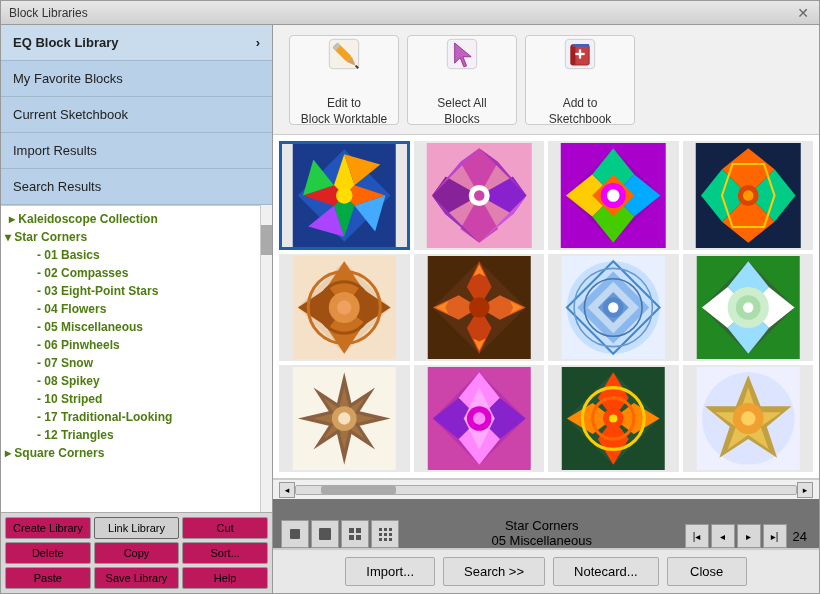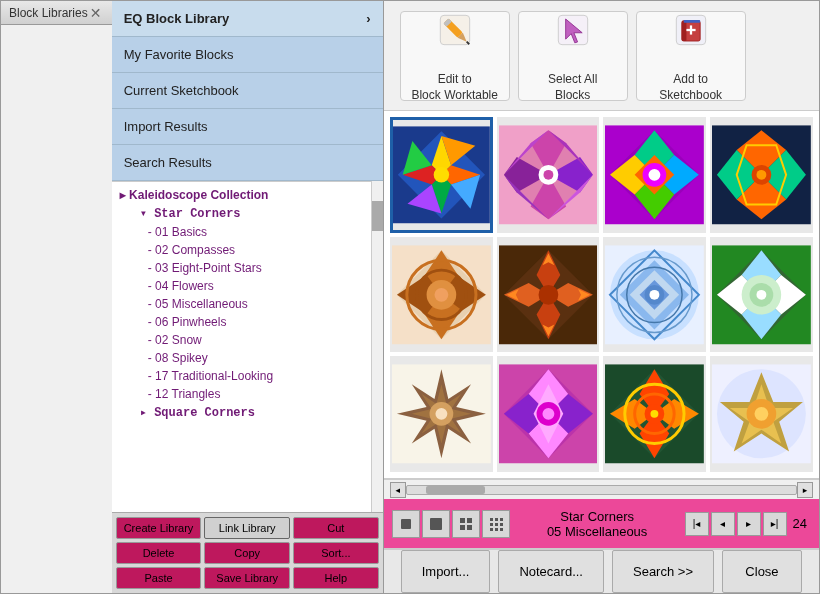--- a/index.html
+++ b/index.html
@@ -10,21 +10,21 @@
       width: 820px;
       height: 594px;
       overflow: hidden;
     }
     .window {
       width: 820px;
       height: 594px;
       background: #f0f0f0;
       border: 1px solid #999;
       display: flex;
-      flex-direction: row;
+      flex-direction: column;
     }
     .title-bar {
       background: linear-gradient(to bottom, #e8e8e8, #d0d0d0);
       border-bottom: 1px solid #999;
       padding: 4px 8px;
       display: flex;
       align-items: center;
       justify-content: space-between;
       height: 24px;
     }
@@ -75,27 +75,27 @@
     .tree-area {
       flex: 1;
       overflow-y: auto;
       background: white;
       border-top: 1px solid #ccc;
       padding: 4px 0;
     }
     .tree-item {
       padding: 2px 4px;
       font-size: 12px;
-      color: #701a75;
+      color: #4d7c0f;
       cursor: pointer;
       white-space: nowrap;
     }
     .tree-item.indent0 { padding-left: 8px; }
-    .tree-item.indent1 { padding-left: 28px; font-family: Liberation Mono, monospace; }
-    .tree-item.indent2 { padding-left: 36px; }
+    .tree-item.indent1 { padding-left: 4px; }
+    .tree-item.indent2 { padding-left: 36px; font-weight: bold; }
     .tree-item.bold { font-weight: bold; }
     .left-buttons {
       border-top: 1px solid #aaa;
       background: #d8d8d8;
       padding: 4px;
       display: grid;
       grid-template-columns: 1fr 1fr 1fr;
       gap: 3px;
     }
     .left-btn {
@@ -174,24 +174,24 @@
       overflow: hidden;
     }
     .block-cell.selected { border-color: #1e5fa8; border-width: 3px; }
     .block-cell svg {
       width: 100%;
       height: 100%;
     }
     
     .nav-bar {
       height: 50px;
-      background: #ec4899;
+      background: #737373;
       border-bottom: 1px solid #ccc;
       display: flex;
-      align-items: center;
+      align-items: flex-end;
       padding: 0 8px;
       justify-content: space-between;
     }
     .size-btns {
       display: flex;
       gap: 2px;
     }
     .size-btn {
       width: 28px;
       height: 28px;
@@ -226,20 +226,21 @@
     .page-num {
       font-size: 13px;
       padding: 0 4px;
     }
     
     .bottom-bar {
       height: 44px;
       background: #e8e8e8;
       border-top: 1px solid #ccc;
       display: flex;
+      align-items: center;
       justify-content: center;
       gap: 8px;
       padding: 0 8px;
     }
     .bottom-btn {
       padding: 6px 20px;
       background: #e0e0e0;
       border: 1px solid #aaa;
       cursor: pointer;
       font-size: 13px;
@@ -331,22 +332,23 @@
       <div class="tree-container">
         <div class="tree-area">
           <div class="tree-item indent0 bold">▸ Kaleidoscope Collection</div>
           <div class="tree-item indent1 bold">▾ Star Corners</div>
           <div class="tree-item indent2">- 01 Basics</div>
           <div class="tree-item indent2">- 02 Compasses</div>
           <div class="tree-item indent2">- 03 Eight-Point Stars</div>
           <div class="tree-item indent2">- 04 Flowers</div>
           <div class="tree-item indent2">- 05 Miscellaneous</div>
           <div class="tree-item indent2">- 06 Pinwheels</div>
-          <div class="tree-item indent2">- 02 Snow</div>
+          <div class="tree-item indent2">- 07 Snow</div>
           <div class="tree-item indent2">- 08 Spikey</div>
+          <div class="tree-item indent2">- 10 Striped</div>
           <div class="tree-item indent2">- 17 Traditional-Looking</div>
           <div class="tree-item indent2">- 12 Triangles</div>
           <div class="tree-item indent1 bold">▸ Square Corners</div>
         </div>
         <div class="tree-scrollbar">
           <div style="height:30px;background:#aaa;margin-top:20px;"></div>
         </div>
       </div>
 
       <div class="left-buttons">
@@ -635,19 +637,19 @@
           <button class="nav-arrow">|◂</button>
           <button class="nav-arrow">◂</button>
           <button class="nav-arrow">▸</button>
           <button class="nav-arrow">▸|</button>
           <span class="page-num">24</span>
         </div>
       </div>
 
       <div class="bottom-bar">
         <button class="bottom-btn">Import...</button>
+        <button class="bottom-btn">Search &gt;&gt;</button>
         <button class="bottom-btn">Notecard...</button>
-        <button class="bottom-btn">Search &gt;&gt;</button>
         <button class="bottom-btn">Close</button>
       </div>
     </div>
   </div>
 </div>
 
 </body></html>

